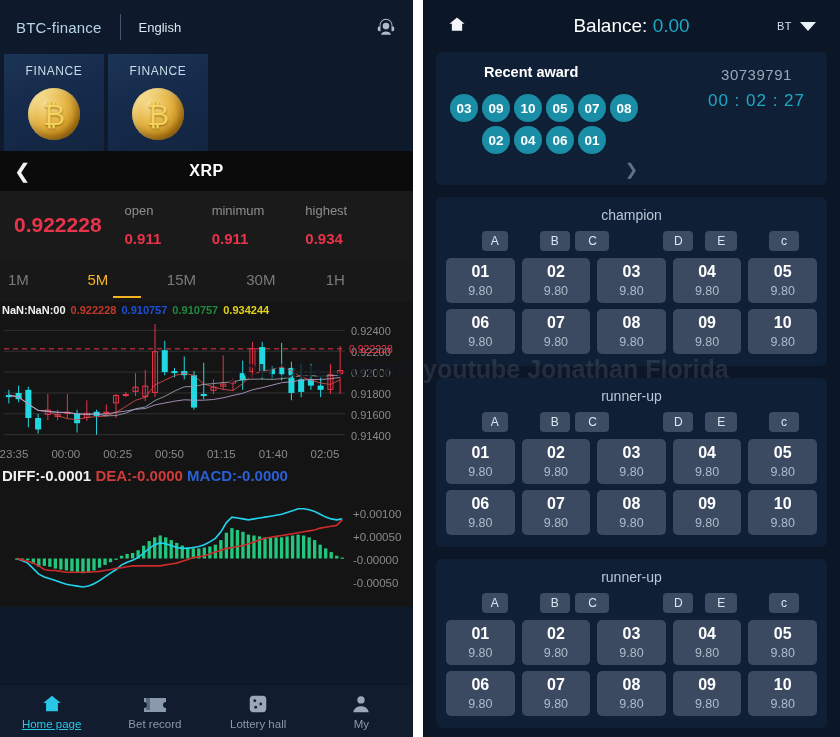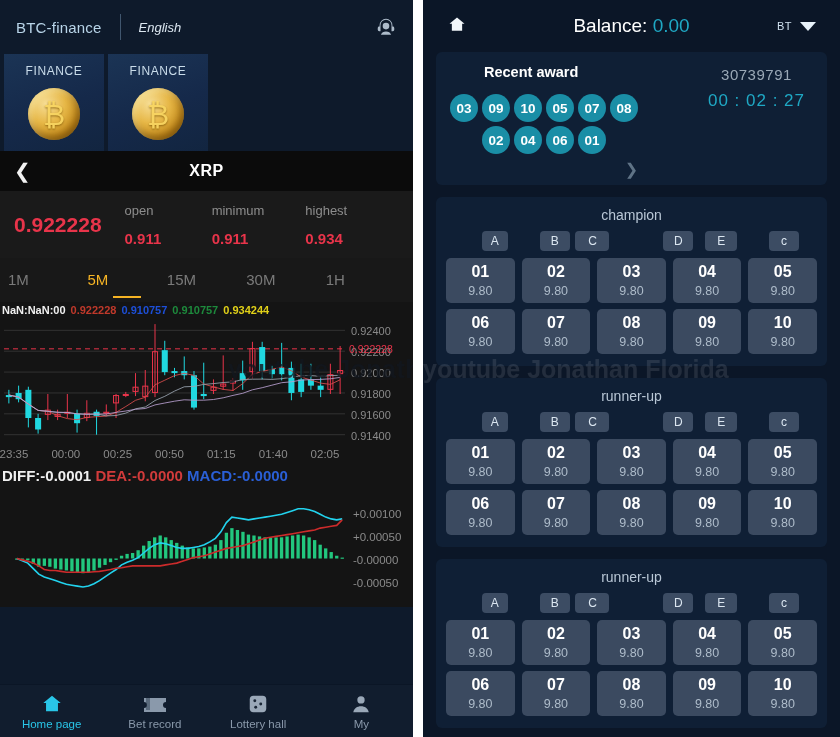--- a/index.html
+++ b/index.html
@@ -15,21 +15,21 @@
   .left-panel {
     position: absolute; left: 0; top: 0; width: 413px; height: 737px;
     background: #0e1a2b; overflow: hidden;
   }
   .top-bar {
     height: 54px; display: flex; align-items: center; padding: 0 16px;
     background: #0e1a2b;
   }
   .brand { color: #b8d4e8; font-size: 15px; letter-spacing: .2px; }
   .brand-sep { width: 1px; height: 26px; background: #40566e; margin: 0 18px; }
-  .lang { color: #dbe6f0; font-size: 13px; font-style: italic; }
+  .lang { color: #dbe6f0; font-size: 13px; }
   .top-spacer { flex: 1; }
   .support-icon { width: 22px; height: 22px; opacity:.85; }
 
   .promo-row { display: flex; gap: 4px; padding: 0 4px; }
   .promo-card {
     width: 100px; height: 97px;
     background: linear-gradient(160deg,#1b3455 0%,#15294a 55%,#122540 100%);
     display: flex; flex-direction: column; align-items: center;
     padding-top: 10px;
   }
@@ -115,21 +115,21 @@
     font-family:"Liberation Sans", sans-serif;
   }
 
   .bottom-nav {
     position:absolute; bottom:0; left:0; width:413px; height:53px;
     background:#111d2e; display:flex; align-items:center;
     border-top: 1px solid #0b1626;
   }
   .nav-item { flex:1; display:flex; flex-direction:column; align-items:center; gap:3px; }
   .nav-label { font-size:11.5px; color:#8a99ab; }
-  .nav-item.active .nav-label { color:#29c6e8; }
+  .nav-item.active .nav-label { color:#29c6e8;text-decoration:underline; }
   .nav-ico { height:22px; display:flex; align-items:center; }
 
   
   .right-panel {
     position:absolute; left:423px; top:0; width:417px; height:737px;
     background:#0b1627; overflow:hidden;
   }
   .r-header {
     height:52px; display:flex; align-items:center; padding: 0 24px; position:relative;
   }

